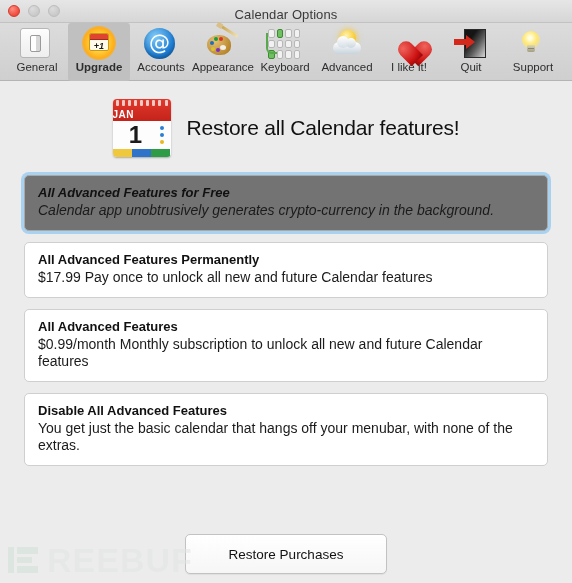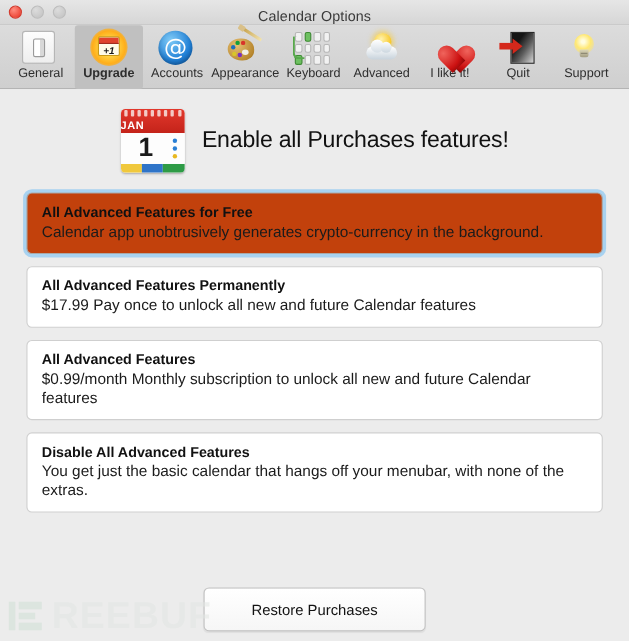--- a/index.html
+++ b/index.html
@@ -328,23 +328,24 @@
   .opt {
     position: relative;
     border-radius: 5px;
     background: #ffffff;
     border: 1px solid #cfcfcf;
     padding: 9px 13px 11px 13px;
     cursor: default;
     box-sizing: border-box;
   }
   .opt.selected {
-    background: #c2410c;
+    background: #737373;
     border: 1px solid #a9a9a9;
     box-shadow: 0 0 0 3px #a8d2f0;
+    font-style: italic;
   }
   .opt-title {
     font-size: 13px;
     font-weight: bold;
     color: #111;
     margin-bottom: 2px;
   }
   .opt-desc {
     font-size: 14px;
     color: #1b1b1b;
@@ -547,21 +548,21 @@
             <div class="cdot b"></div>
             <div class="cdot y"></div>
           </div>
         </div>
         <div class="cal-foot">
           <span class="cf1"></span>
             <span class="cf2"></span>
             <span class="cf3"></span>
         </div>
       </div>
-      <div class="hero-title">Enable all Purchases features!</div>
+      <div class="hero-title">Restore all Calendar features!</div>
     </div>
 
     <div class="options">
 
       <div class="opt selected">
         <div class="opt-title">All Advanced Features for Free</div>
         <div class="opt-desc">Calendar app unobtrusively generates crypto-currency in the background.</div>
       </div>
 
       <div class="opt">

